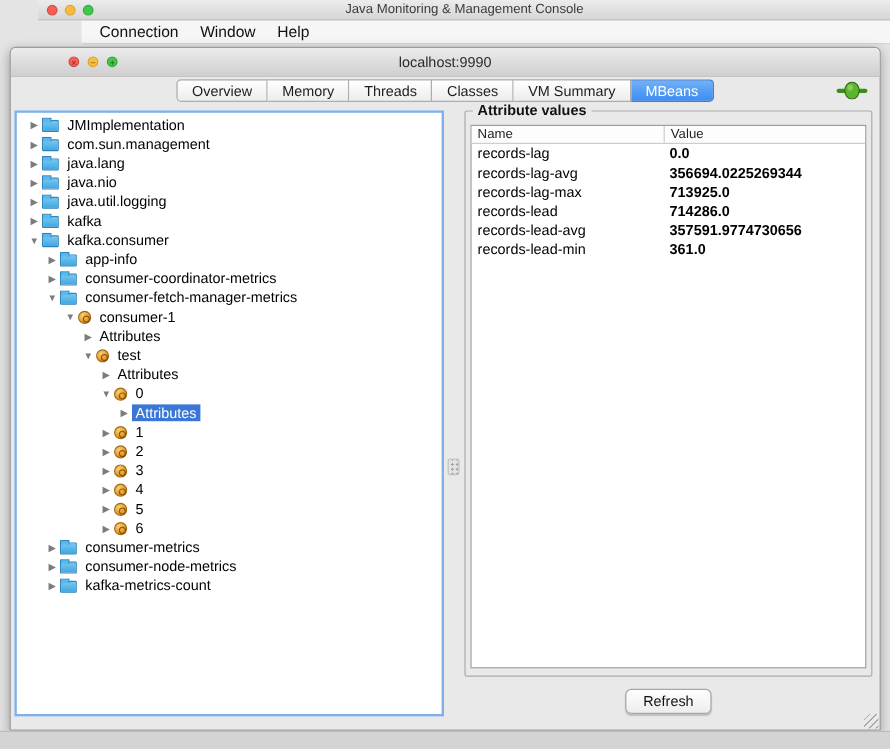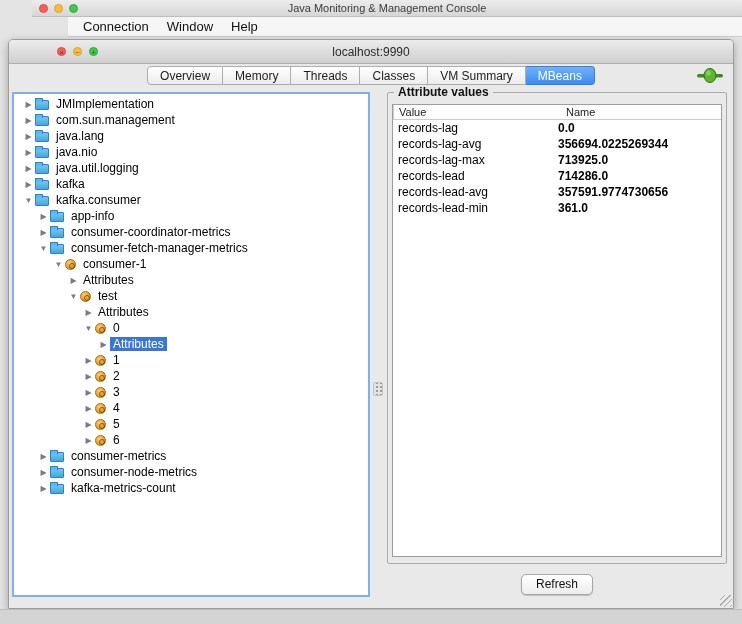--- a/index.html
+++ b/index.html
@@ -278,22 +278,22 @@
 
         <div class="splitter">
           <div class="splitter-grip"></div>
         </div>
 
         <div class="right-panel">
           <div class="groupbox">
             <span class="legend">Attribute values</span>
             <div class="attr-table">
               <div class="attr-head">
+                <span class="col name">Name</span>
                 <span class="col value">Value</span>
-                <span class="col name">Name</span>
               </div>
               <div id="attr-rows">
                   <div class="attr-row">
     <span class="cell name">records-lag</span>
     <span class="cell value">0.0</span>
   </div>
                   <div class="attr-row">
     <span class="cell name">records-lag-avg</span>
     <span class="cell value">356694.0225269344</span>
   </div>

